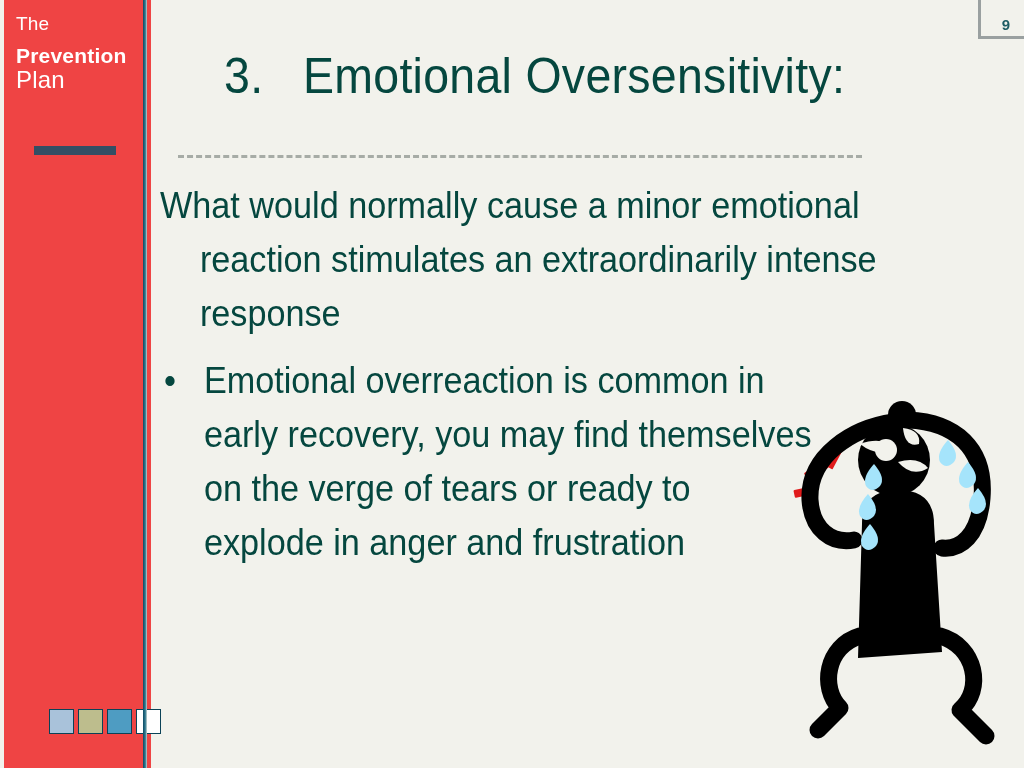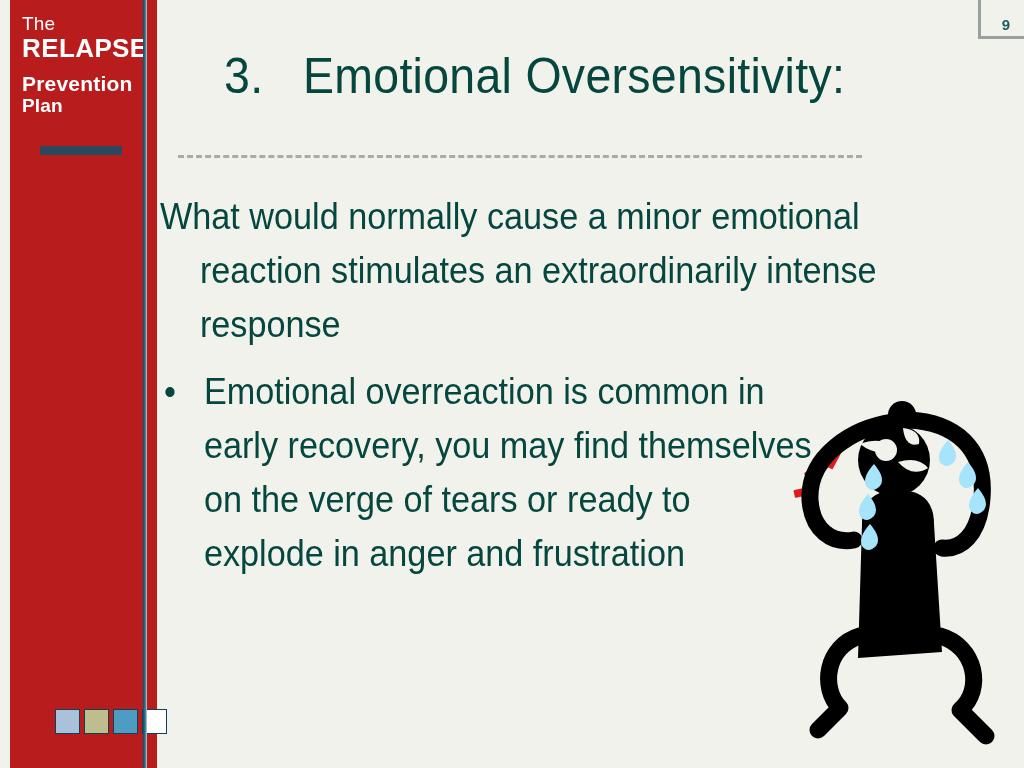--- a/index.html
+++ b/index.html
@@ -14,24 +14,24 @@
     position: relative;
     width: 1024px;
     height: 768px;
     background: #f2f2ec;
     overflow: hidden;
   }
 
   
   .sidebar {
     position: absolute;
-    left: 10px; top: 0;
+    left: 4px; top: 0;
     width: 147px;
     height: 768px;
-    background: #b91c1c;
+    background: #ef4444;
   }
   .sidebar-edge {
     position: absolute;
     left: 143px; top: 0;
     width: 4px; height: 768px;
     background: linear-gradient(to right,#0d4a63 0%, #2a6f86 45%, #4e8da0 70%, #d9dcd4 100%);
   }
   .logo {
     position: absolute;
     left: 12px;
@@ -51,22 +51,22 @@
     letter-spacing: .4px;
     margin-top: 1px;
   }
   .logo-prevention {
     font-size: 21px;
     font-weight: 700;
     letter-spacing: .2px;
     margin-top: 11px;
   }
   .logo-plan {
-    font-size: 19px;
-    font-weight: 700;
+    font-size: 24px;
+    font-weight: 400;
     letter-spacing: .2px;
     margin-top: 1px;
   }
   .sidebar-faint {
     position: absolute;
     left: 30px;
     top: 146px;
     width: 82px;
     height: 9px;
     background: #13506a;
@@ -125,21 +125,21 @@
     top: 155px;
     width: 684px;
     height: 0;
     border-top: 3px dashed #a7aca6;
   }
 
   
   .body-block {
     position: absolute;
     left: 160px;
-    top: 190px;
+    top: 179px;
     width: 790px;
     color: #05473f;
     font-family: "Liberation Sans Narrow", "Liberation Sans", sans-serif;
     font-size: 36px;
     line-height: 54px;
     letter-spacing: 0;
   }
   .para-1 {
     width: 790px;
     padding-left: 42px;
@@ -175,21 +175,20 @@
 </head>
 <body>
 
 <div class="slide">
 
   <div class="sidebar">
     <div class="sidebar-faint"></div>
 
     <div class="logo">
       <div class="logo-the">The</div>
-      <div class="logo-relapse">RELAPSE</div>
       <div class="logo-prevention">Prevention</div>
       <div class="logo-plan">Plan</div>
     </div>
 
     <div class="swatches">
       <div class="swatch" style="background:#a9c2da"></div>
       <div class="swatch" style="background:#bdbd8d"></div>
       <div class="swatch" style="background:#4e9cc2"></div>
       <div class="swatch" style="background:#ffffff"></div>
     </div>

